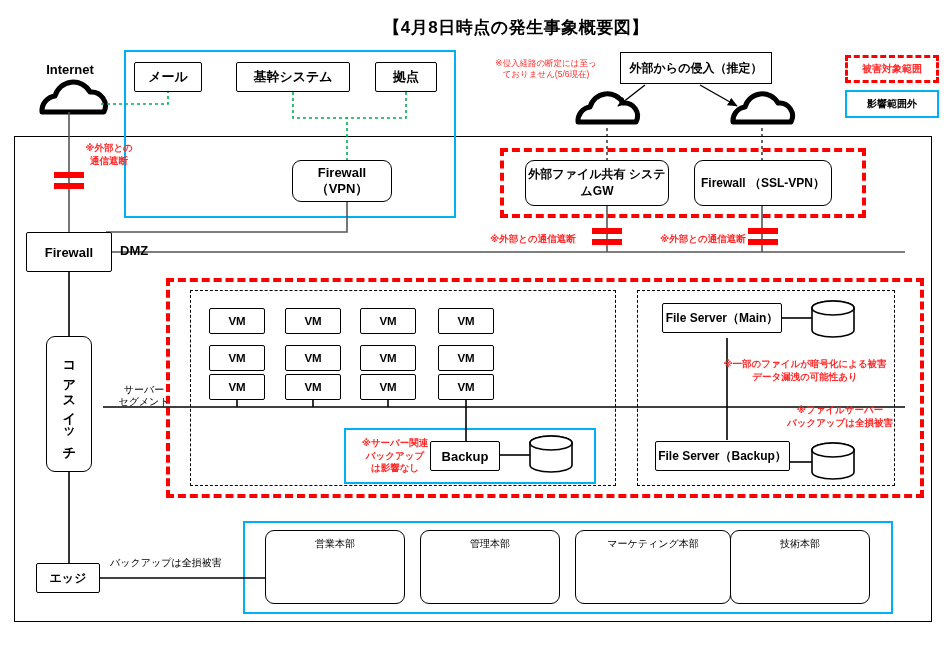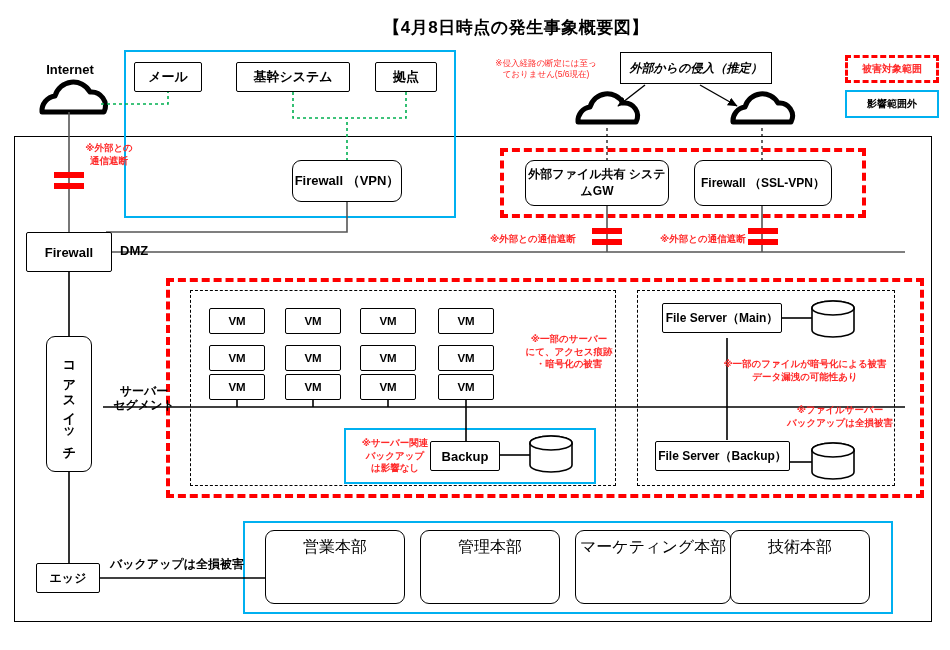--- a/index.html
+++ b/index.html
@@ -9,31 +9,31 @@
   svg.layer{position:absolute;left:0;top:0;width:950px;height:650px;overflow:visible;}
   .txt{position:absolute;white-space:pre;line-height:1.18;}
   .ctr{text-align:center;}
 
   
   .title{font-size:17px;font-weight:bold;letter-spacing:.5px;}
   .boxlabel{font-size:13px;font-weight:bold;}
   .boxlabel-sm{font-size:12px;font-weight:bold;}
   .rednote{color:#ff2a2a;font-size:9.5px;font-weight:bold;line-height:1.32;}
   .rednote-s{color:#ff2a2a;font-size:8.5px;font-weight:normal;line-height:1.32;}
-  .seglabel{font-size:12px;font-weight:bold;}
+  .seglabel{font-size:10px;font-weight:normal;}
   .legendtxt{font-size:10px;font-weight:bold;}
   .vmtxt{font-size:11.5px;font-weight:bold;}
-  .dept{font-size:16px;}
+  .dept{font-size:10px;}
 
   
   .node{position:absolute;box-sizing:border-box;border:1.6px solid #000;background:#fff;
         display:flex;align-items:center;justify-content:center;text-align:center;}
   .node.rnd{border-radius:9px;}
   .node.rnd-sm{border-radius:2px;}
-  .node.sq{border-radius:0;font-style:italic;}
+  .node.sq{border-radius:0;}
 
   
   .zone{position:absolute;box-sizing:border-box;background:transparent;}
   .zone.cyan{border:2.2px solid #00b0f0;}
   .zone.reddash{border:4px dashed #ff0000;}
   .zone.blackdash{border:1.6px dashed #000;}
   .zone.outer{border:1.8px solid #000;}
 
   
   .cutbar{position:absolute;}
@@ -202,21 +202,21 @@
   <div class="zone cyan" style="left:845px;top:90px;width:94px;height:28px;"></div>
   <div class="txt legendtxt ctr" style="left:845px;top:98px;width:94px;">影響範囲外</div>
 
   <div class="txt rednote ctr" style="left:58px;top:142px;width:102px;">※外部との
 通信遮断</div>
   <div class="cutbar" style="left:54px;top:172px;width:30px;">
       <i></i>
       <i></i>
     </div>
 
-  <div class="node rnd" style="left:292px;top:160px;width:110px;height:42px;">
+  <div class="node rnd" style="left:292px;top:160px;width:100px;height:42px;">
     <span class="boxlabel">Firewall
 （VPN）</span>
   </div>
 
   <div class="node rnd" style="left:525px;top:160px;width:144px;height:46px;">
     <span class="boxlabel-sm">外部ファイル共有
 システムGW</span>
   </div>
   <div class="node rnd" style="left:694px;top:160px;width:138px;height:46px;">
     <span class="boxlabel-sm">Firewall
@@ -284,23 +284,20 @@
   <div class="node rnd-sm" style="left:285px;top:374px;width:56px;height:26px;">
       <span class="vmtxt">VM</span>
     </div>
   <div class="node rnd-sm" style="left:360px;top:374px;width:56px;height:26px;">
       <span class="vmtxt">VM</span>
     </div>
   <div class="node rnd-sm" style="left:438px;top:374px;width:56px;height:26px;">
       <span class="vmtxt">VM</span>
     </div>
 
-  <div class="txt rednote ctr" style="left:511px;top:333px;width:116px;">※一部のサーバー
-にて、アクセス痕跡
-・暗号化の被害</div>
 
   <div class="txt rednote ctr" style="left:350px;top:437px;width:90px;">※サーバー関連
 バックアップ
 は影響なし</div>
   <div class="node rnd-sm" style="left:430px;top:441px;width:70px;height:30px;">
     <span class="boxlabel">Backup</span>
   </div>
 
   <div class="node rnd-sm" style="left:655px;top:441px;width:135px;height:30px;">
     <span class="boxlabel-sm">File Server（Backup）</span>

